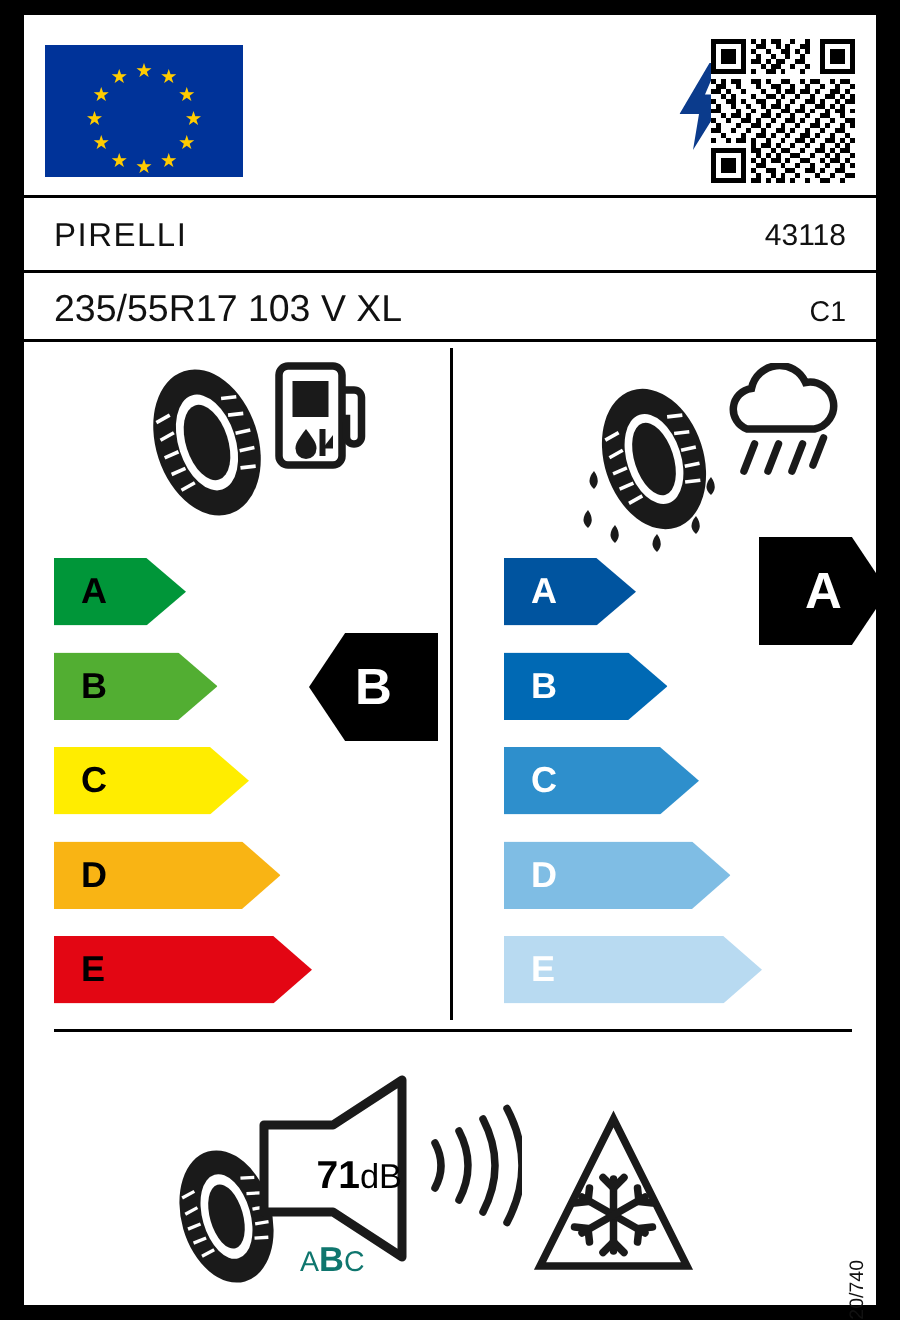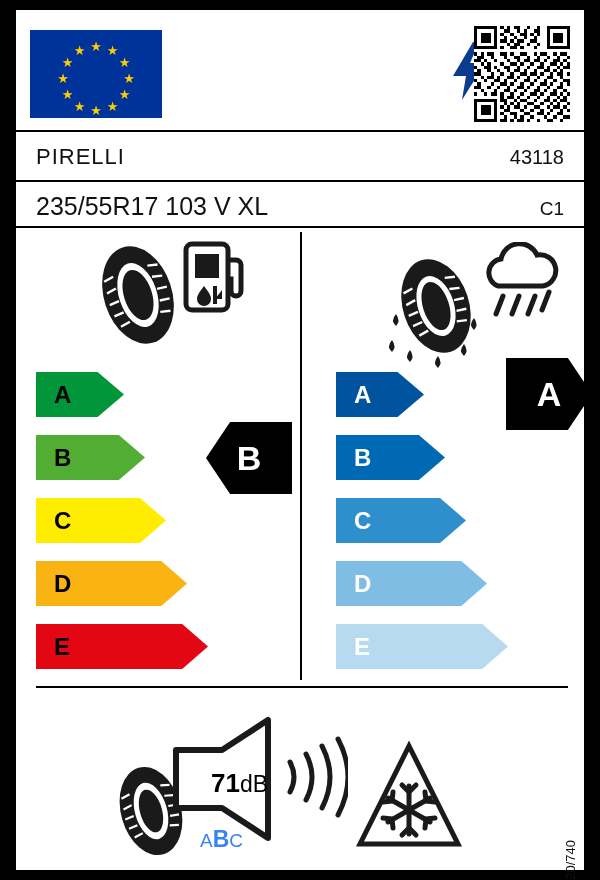--- a/index.html
+++ b/index.html
@@ -155,21 +155,21 @@
   
   .noise-db {
     position: absolute;
     font-size: 26px;
     font-weight: bold;
     color: #000;
   }
   .noise-abc {
     position: absolute;
     font-size: 19px;
-    color: #3b82f6;
+    color: #0f766e;
   }
   .noise-abc b { font-size: 23px; }
 
   .side-code {
     position: absolute;
     right: 6px;
     bottom: 30px;
     font-size: 13px;
     color: #111;
     transform: rotate(-90deg);

